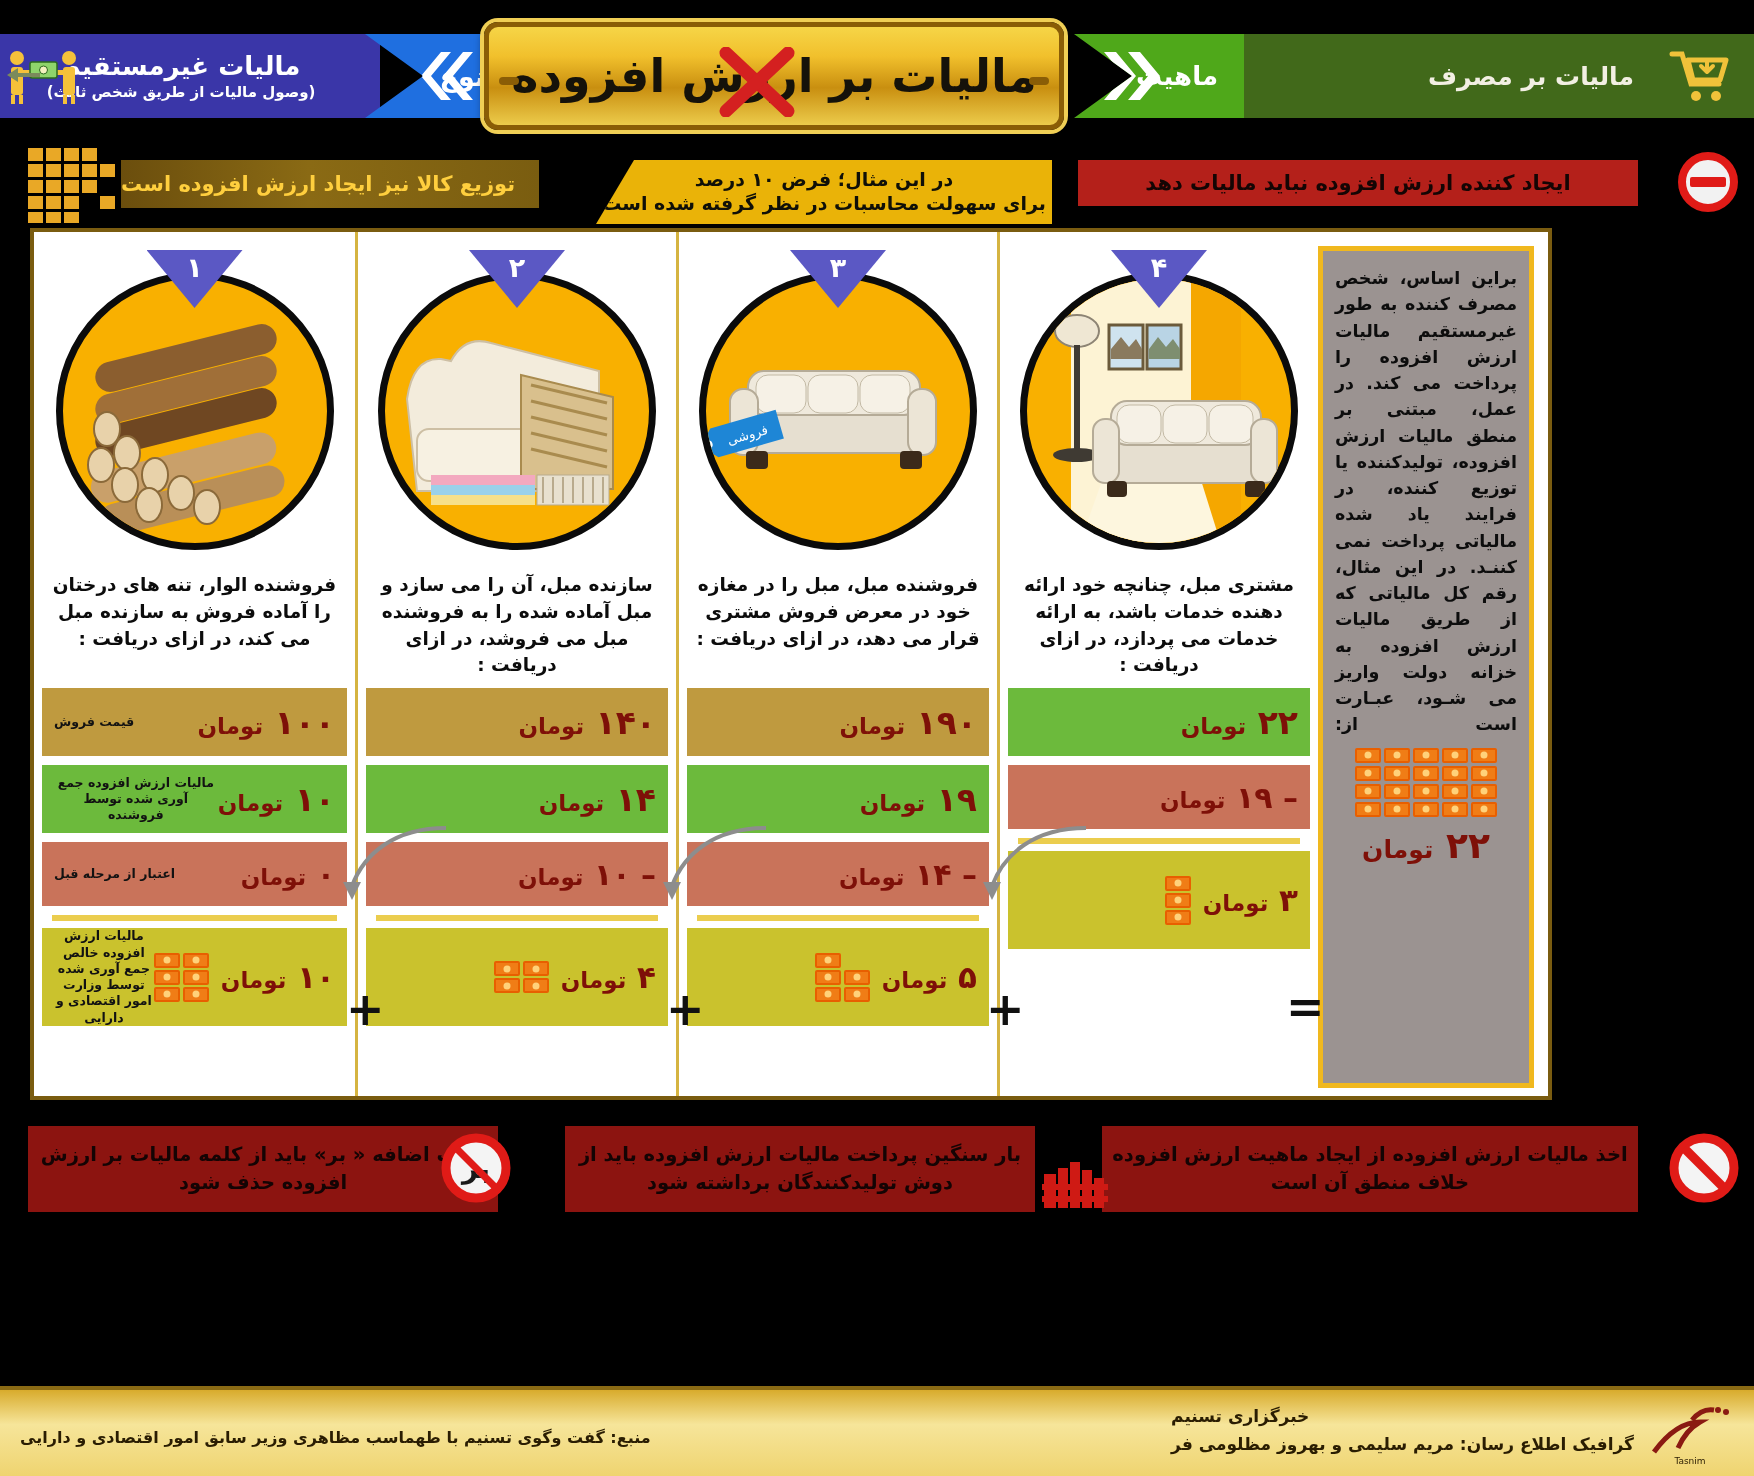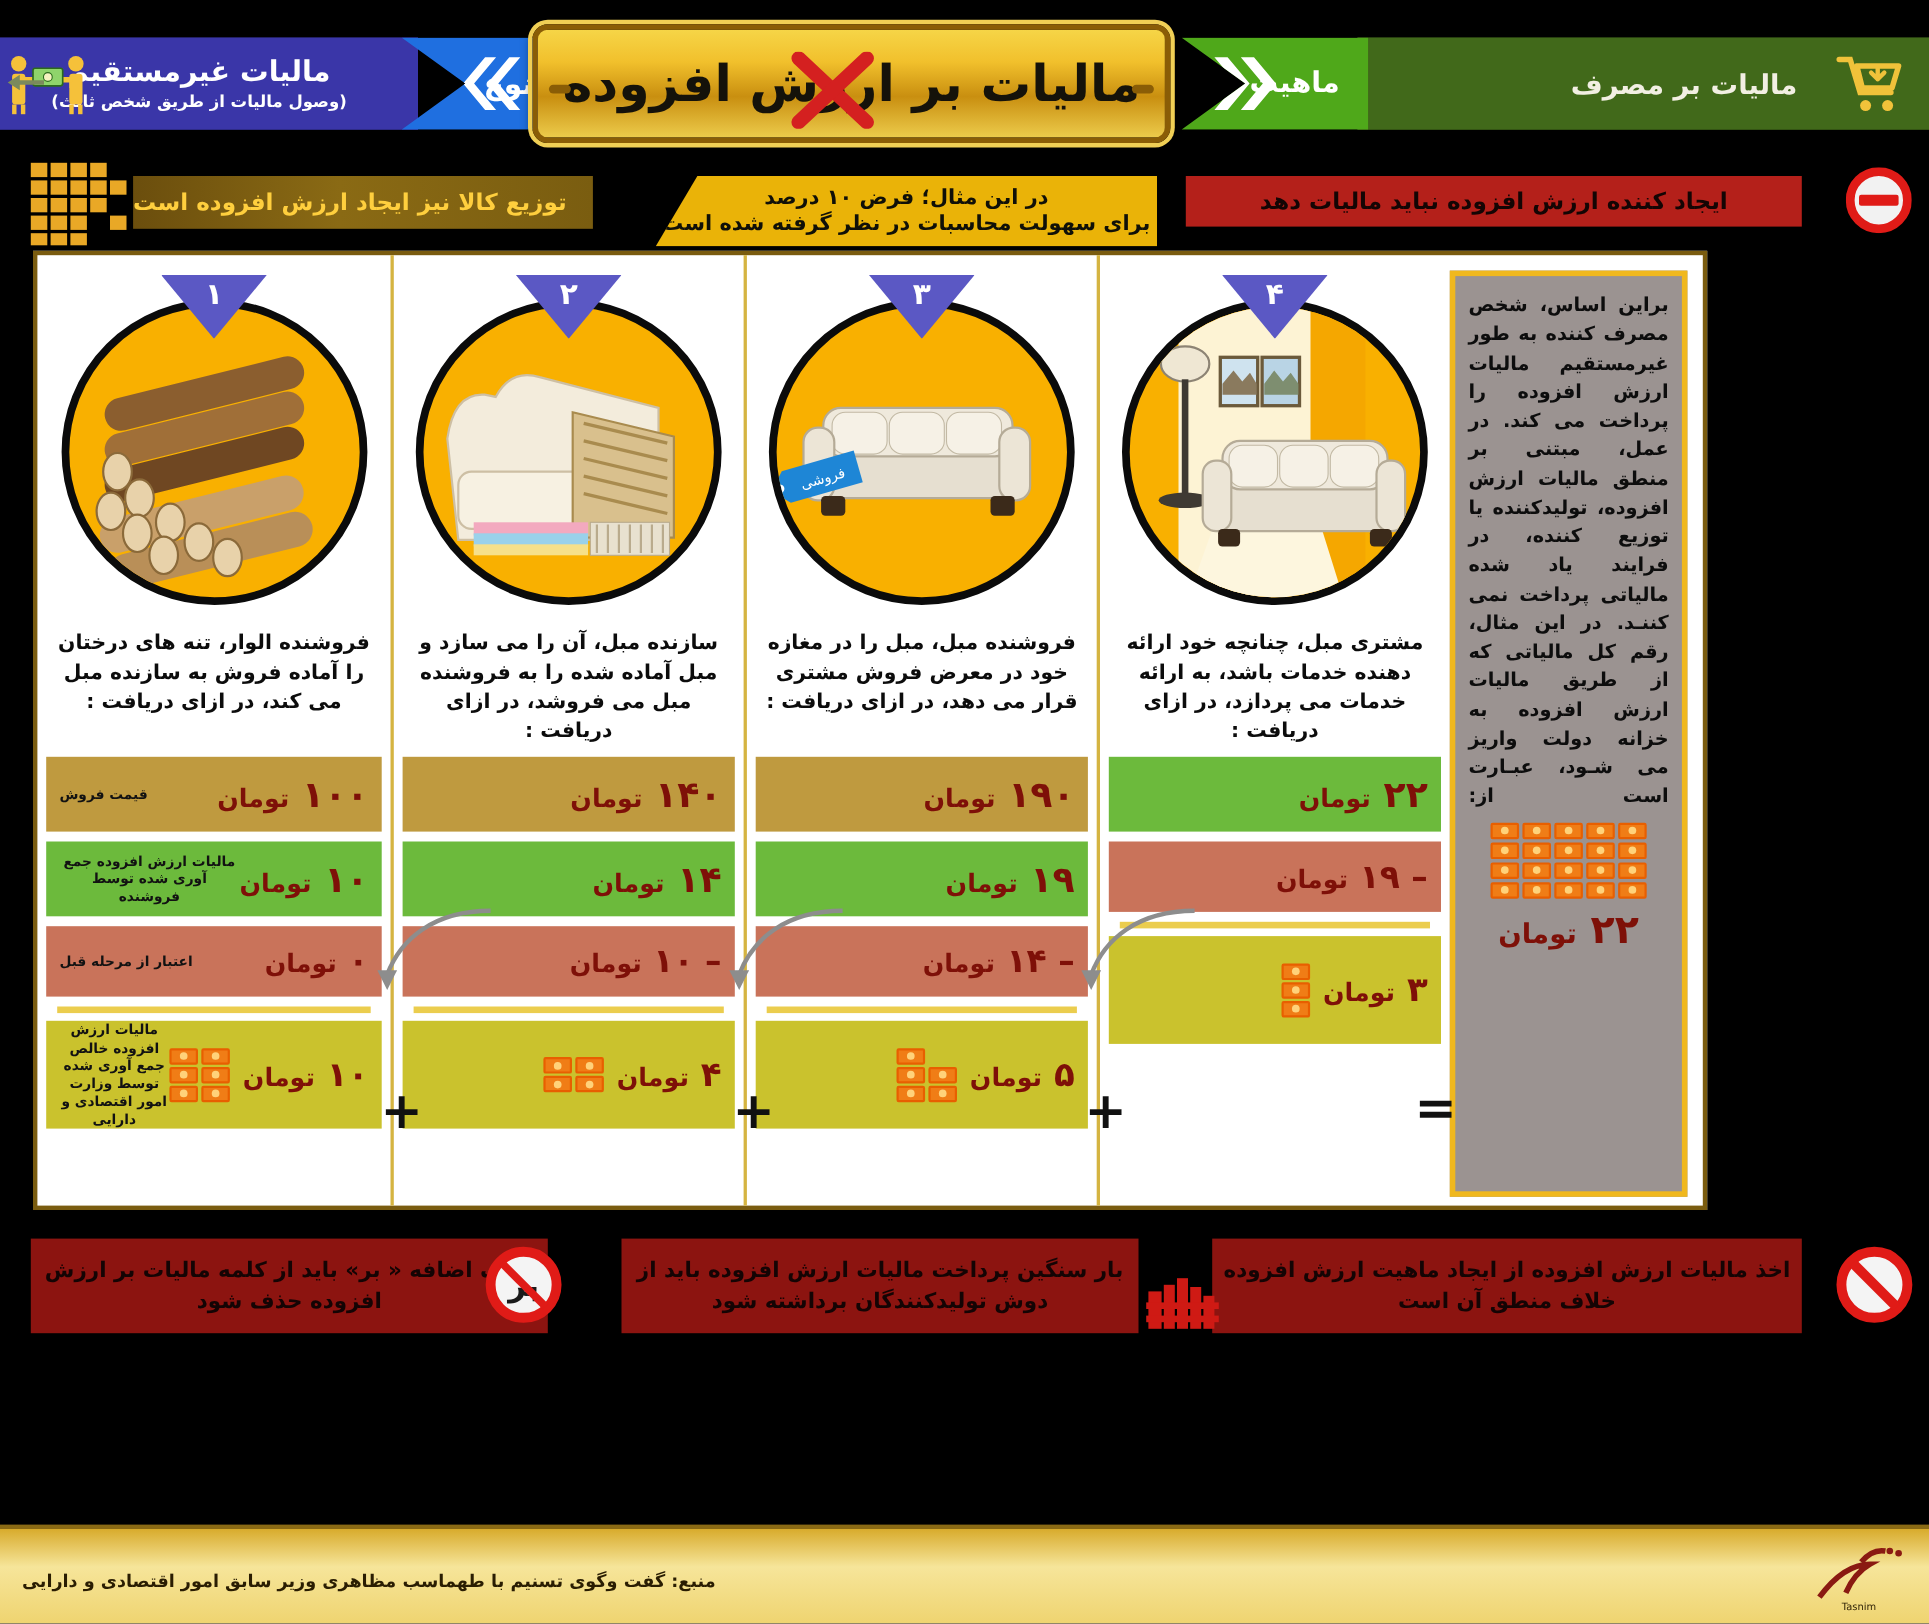--- a/index.html
+++ b/index.html
@@ -629,20 +629,24 @@
   <div class="bb bb3">
     <span>حرف اضافه « بر» باید از  کلمه مالیات بر ارزش افزوده حذف شود</span>
   </div>
   <svg class="noentry-b3" viewBox="0 0 72 72">
     <circle cx="36" cy="36" r="30" fill="#f4f4f4" stroke="#e01b17" stroke-width="9"></circle>
     <text x="36" y="46" font-size="28" fill="#1a1a1a" text-anchor="middle" font-family="DejaVu Sans" font-weight="bold">بر</text>
     <path d="M16 16 L56 56" stroke="#e01b17" stroke-width="7"></path>
   </svg>
 
   <div class="footer">
+    <div class="footer-right">
+      <div class="f-agency">خبرگزاری تسنیم</div>
+      <div class="f-credit">گرافیک اطلاع رسان: مریم سلیمی و بهروز مظلومی فر</div>
+    </div>
     <div class="footer-left">
       <div class="f-source">منبع: گفت وگوی تسنیم با طهماسب مظاهری وزیر سابق امور اقتصادی و دارایی</div>
     </div>
     <svg class="tasnim-logo" viewBox="0 0 92 70">
       <path d="M10 52 q22-30 46-30 q-14 8-22 26" fill="none" stroke="#8a1a12" stroke-width="5"></path>
       <path d="M48 20 q10-12 22-10" fill="none" stroke="#8a1a12" stroke-width="5"></path>
       <circle cx="74" cy="10" r="3" fill="#8a1a12"></circle>
         <circle cx="82" cy="12" r="3" fill="#8a1a12"></circle>
       <text x="46" y="64" font-size="9" fill="#2a1d02" text-anchor="middle" font-family="DejaVu Sans">Tasnim</text>
     </svg>

